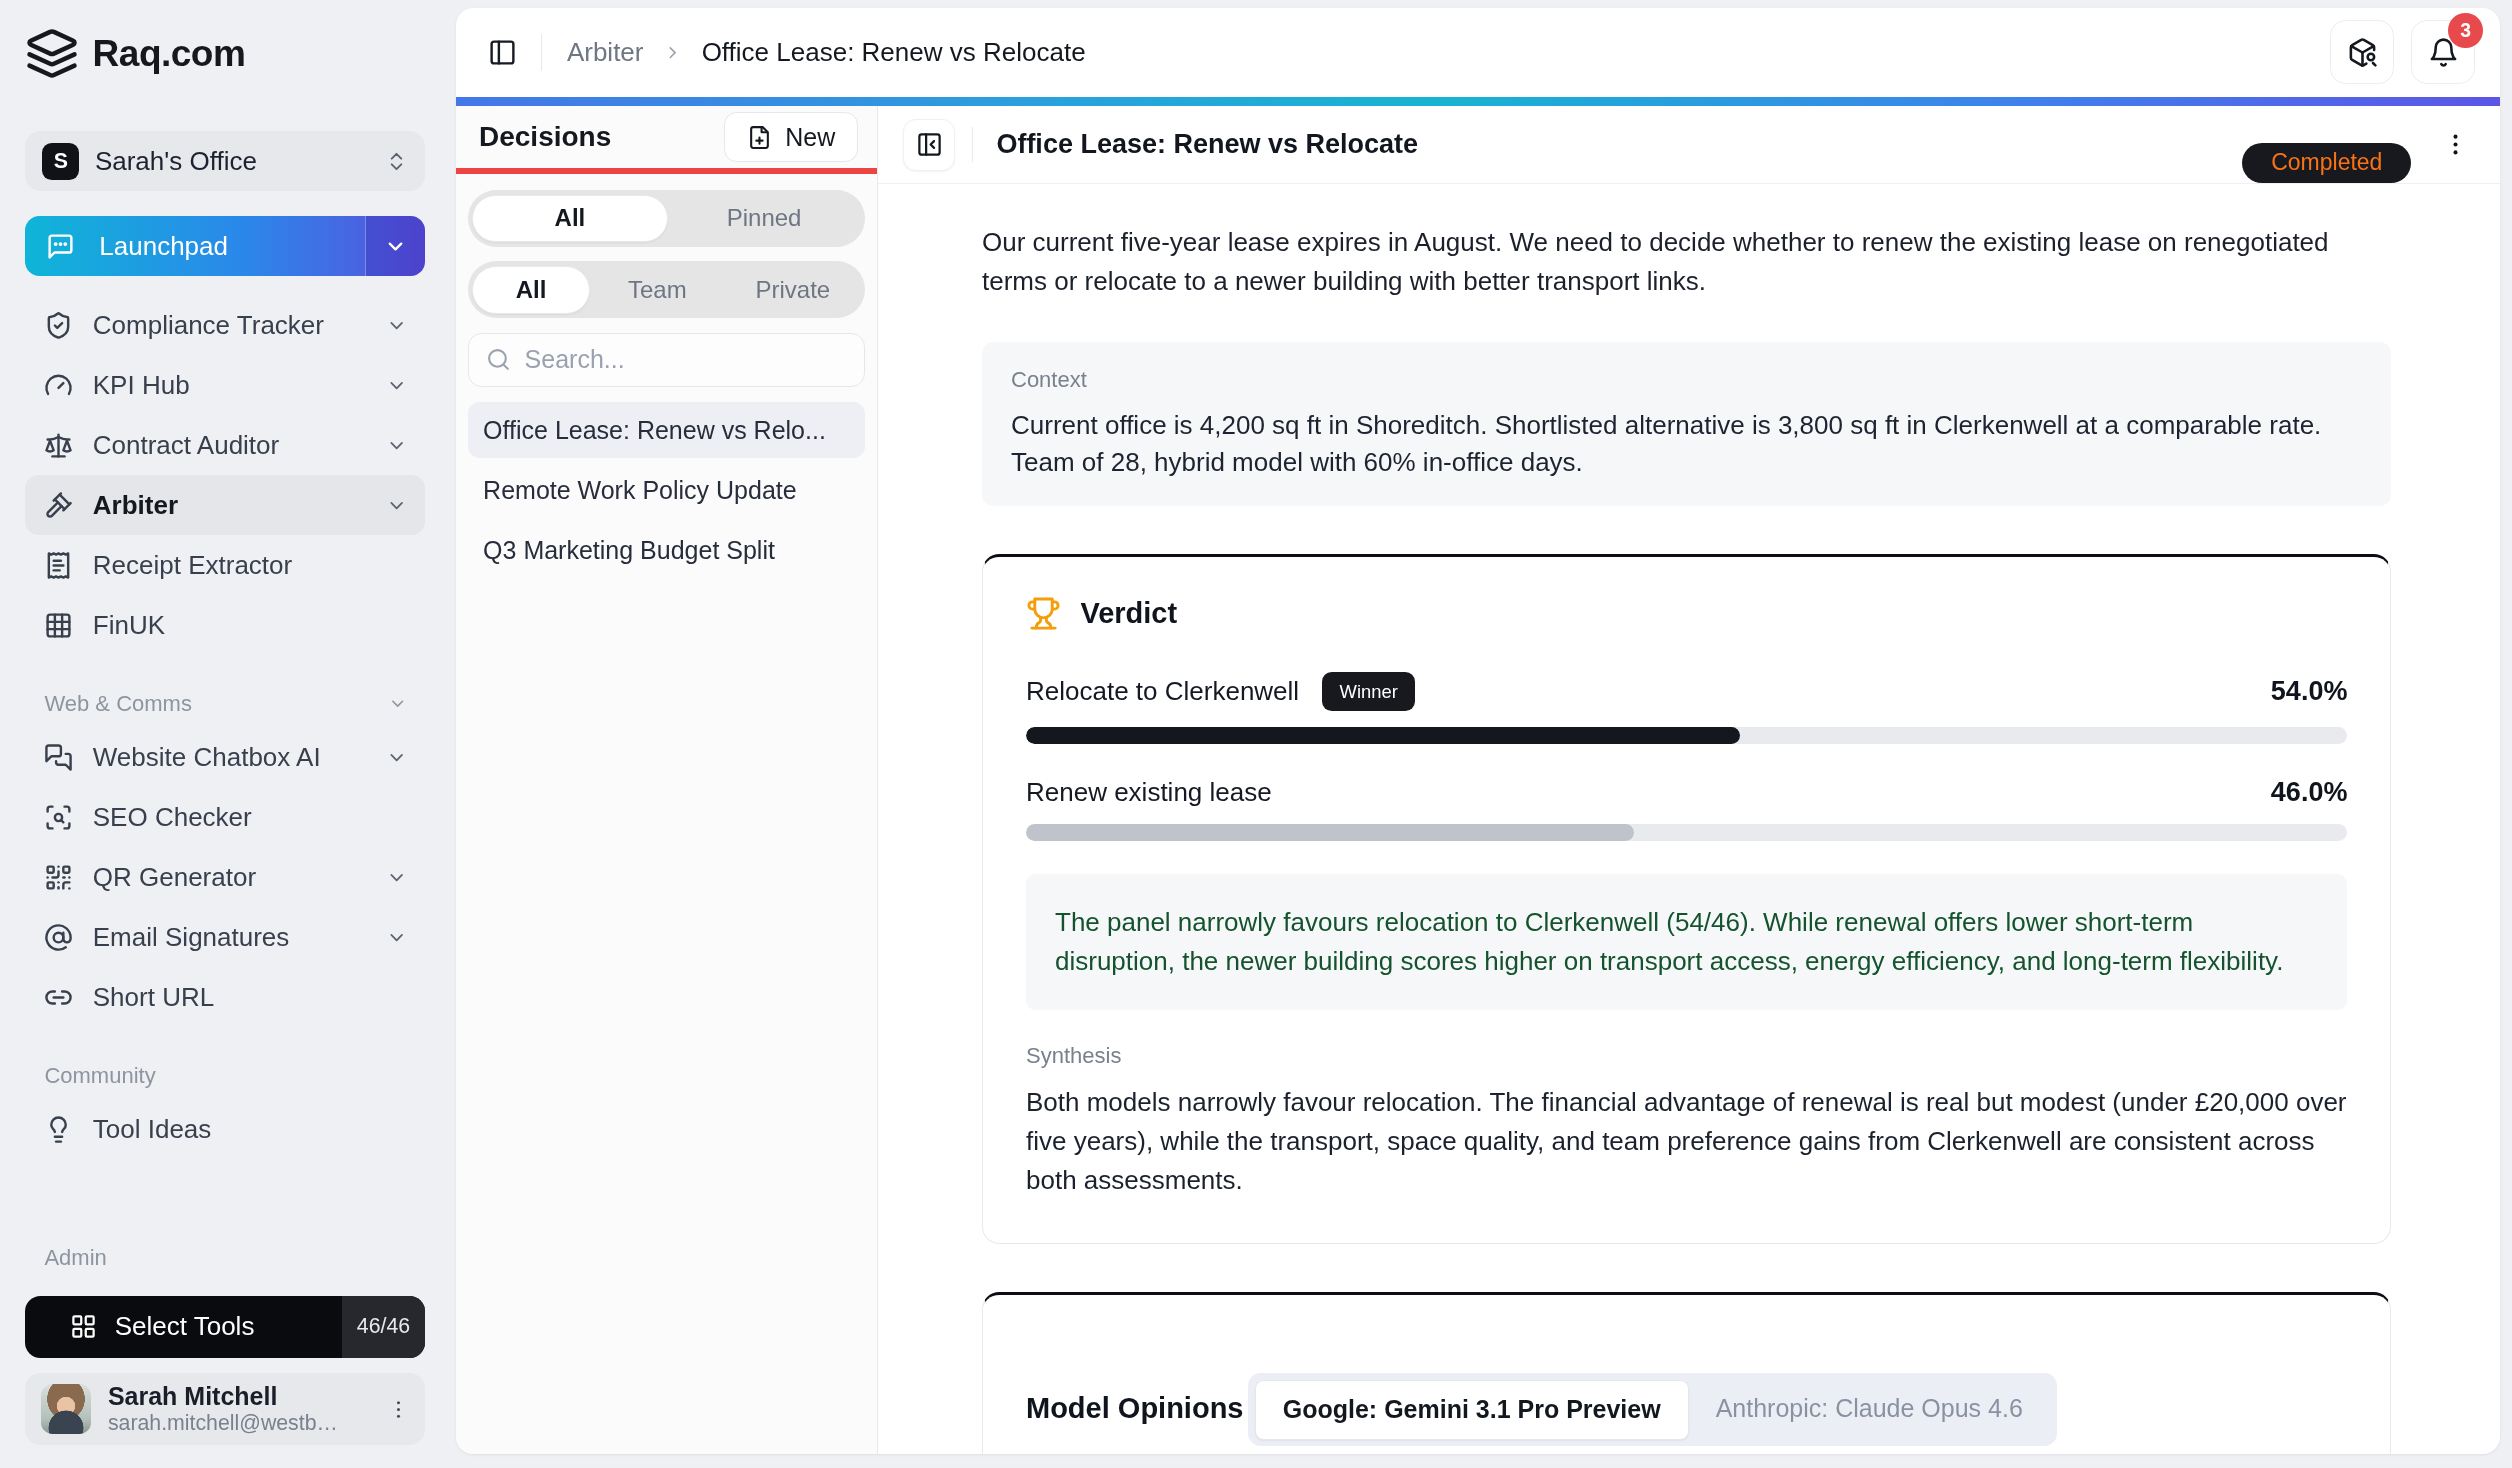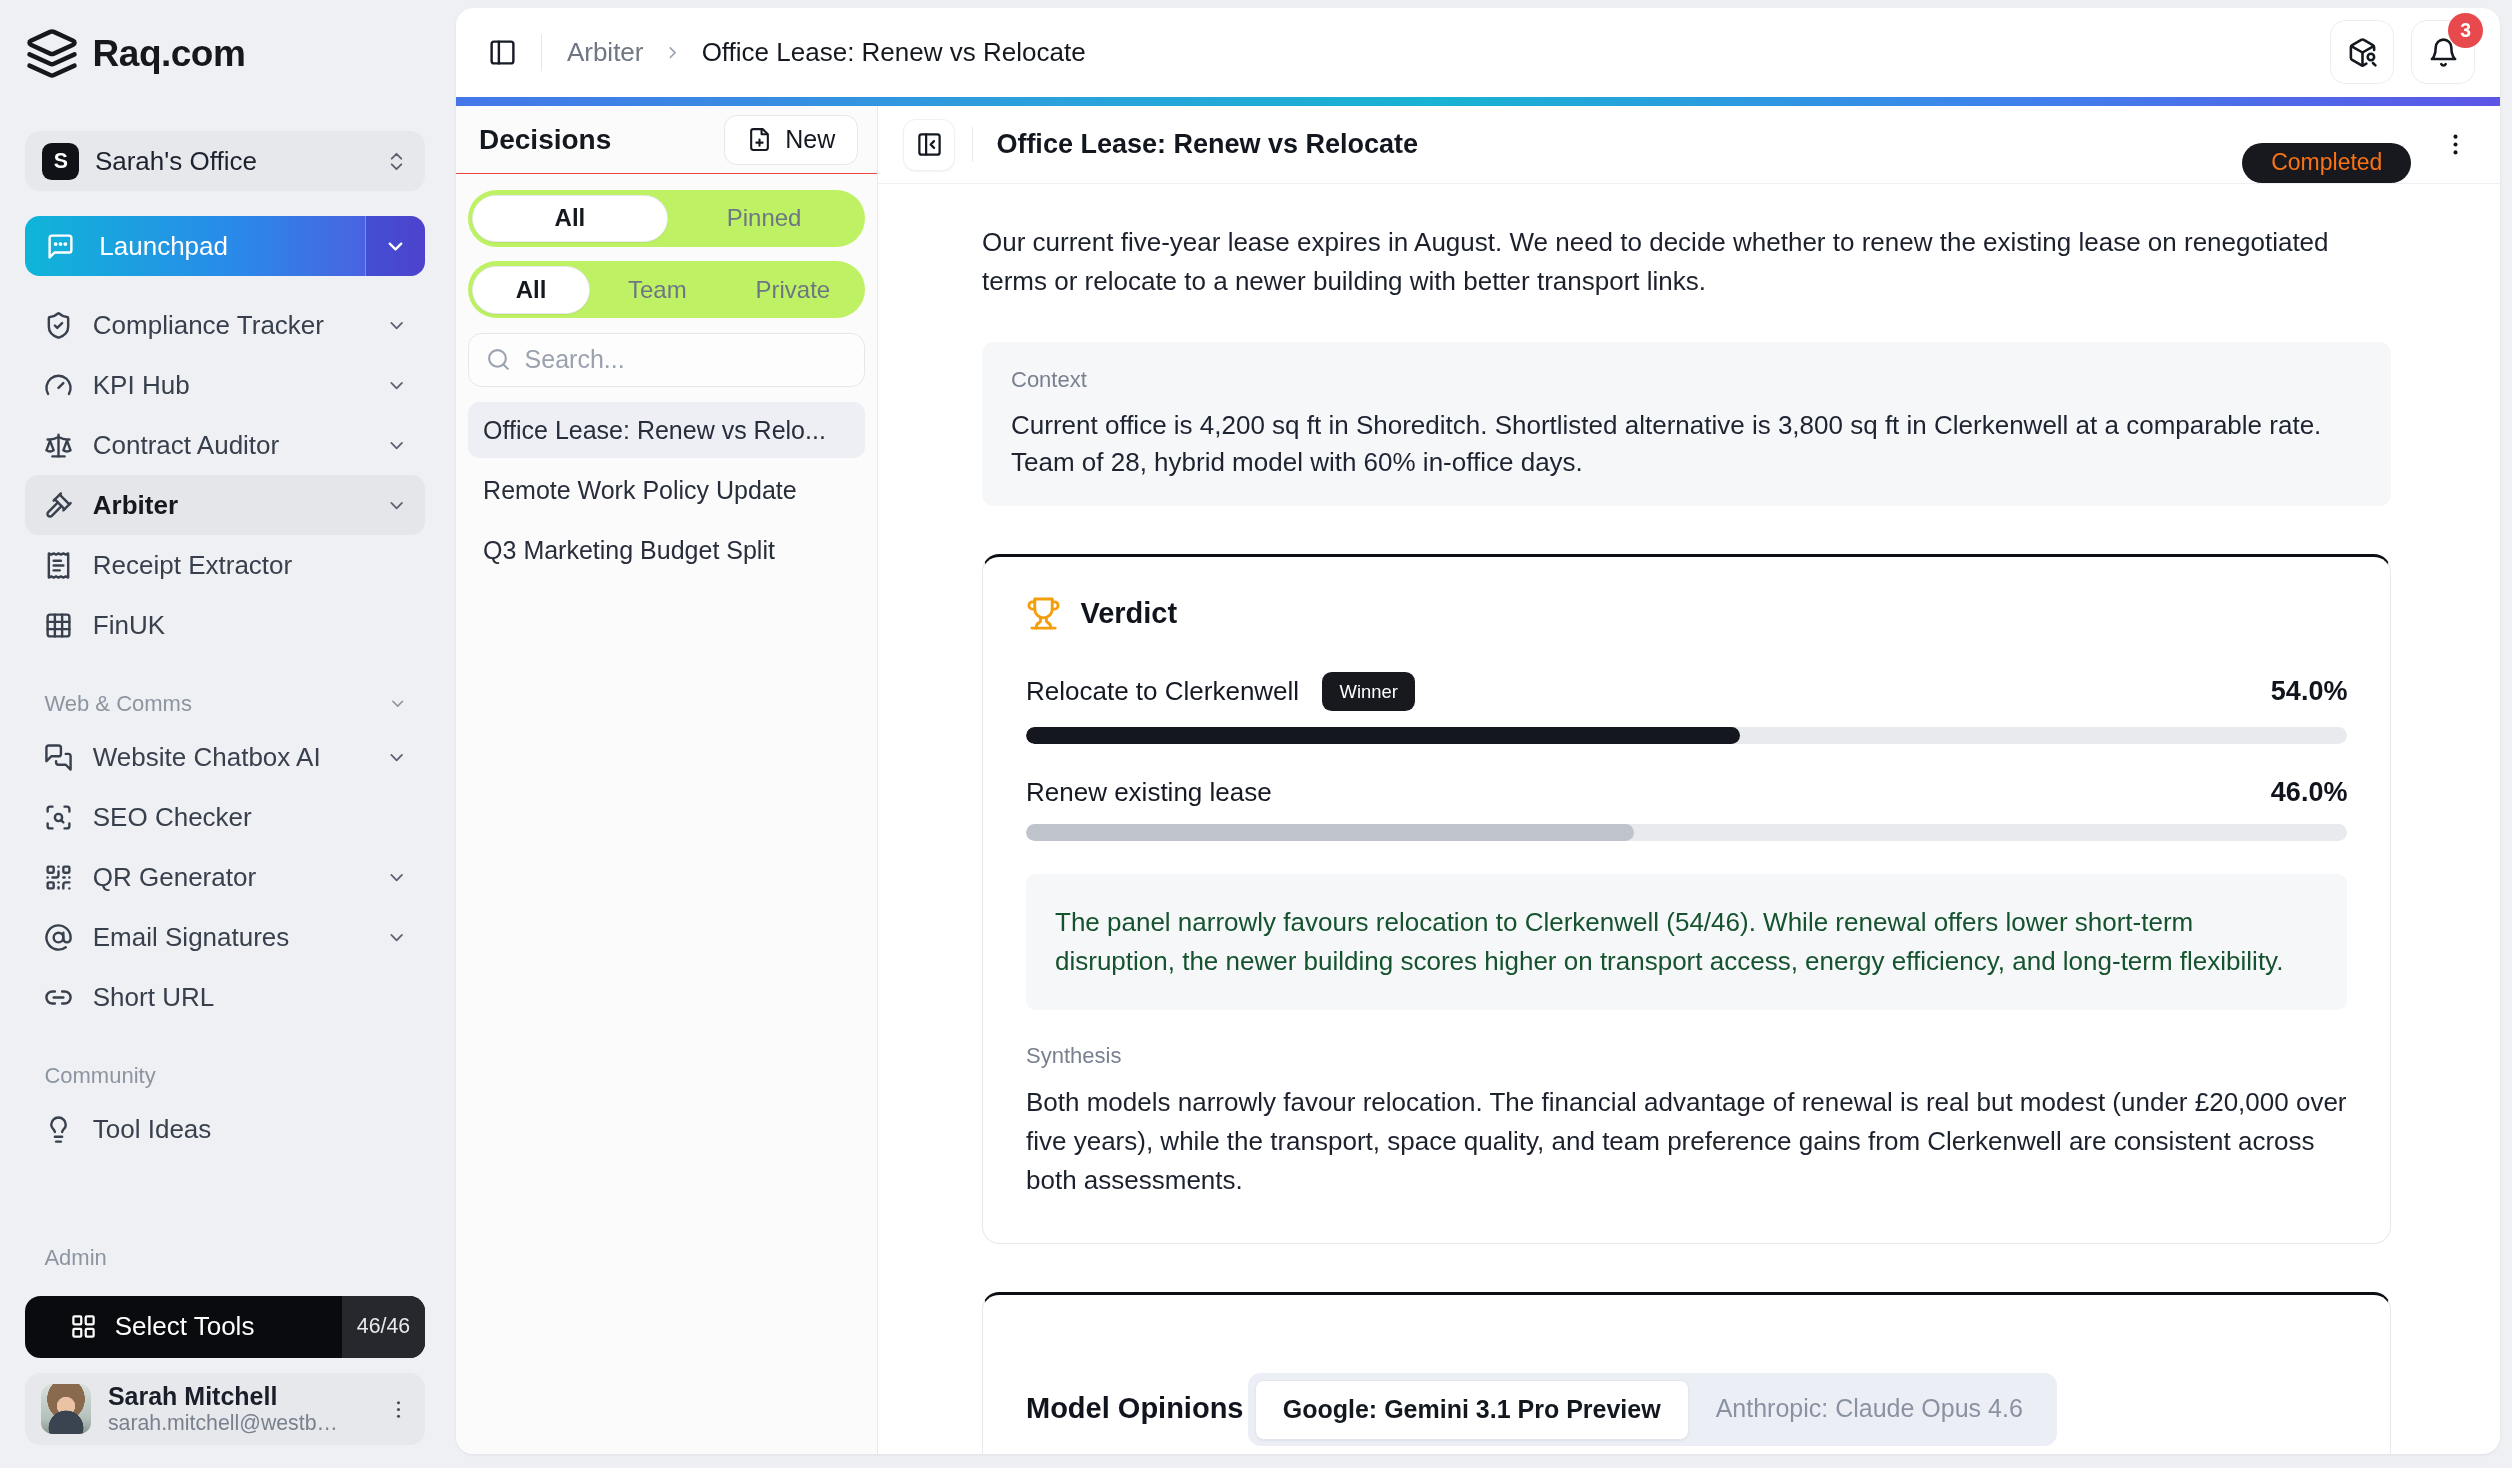--- a/index.html
+++ b/index.html
@@ -71,26 +71,26 @@
   .icon-btn { position:relative; width:64px; height:64px; border:1px solid #ececf0; border-radius:15.5px; background:#fff; display:flex; align-items:center; justify-content:center; color:#14181f; cursor:pointer; }
   .icon-btn svg { width:31px; height:31px; }
   .notif-badge { position:absolute; top:-8.7px; right:-8.7px; min-width:35px; height:35px; border-radius:17.4px; background:#e8494c; color:#fff; font-size:19.4px; font-weight:600; display:flex; align-items:center; justify-content:center; }
 
   .grad-bar { height:9.7px; flex:none; background:linear-gradient(90deg,#4576e9 0%,#2ba0dc 28%,#18b3d2 48%,#3e82ec 76%,#5c55e6 100%); }
 
   .panel-body { flex:1; display:flex; min-height:0; }
 
   
   .decisions { width:422px; flex:none; background:#fbfbfc; border-right:1px solid #e8e9ec; display:flex; flex-direction:column; }
-  .decisions-header { height:68px; flex:none; display:flex; align-items:center; justify-content:space-between; padding:0 19.4px 0 23px; border-bottom:1px solid #ef4444; }
+  .decisions-header { height:68px; flex:none; display:flex; align-items:center; justify-content:space-between; padding:0 19.4px 0 23px; border-bottom:6px solid #ef4444; }
   .decisions-title { font-size:28px; font-weight:600; color:#14181f; }
   .new-btn { display:flex; align-items:center; gap:13.6px; height:50px; padding:0 21.3px; background:#fff; border:1px solid #e5e7ec; border-radius:12.6px; font-size:25px; color:#14181f; cursor:pointer; }
   .new-btn svg { width:25px; height:25px; }
   .decisions-content { padding:15.5px 11.6px 0 11.6px; }
-  .seg { background:#bef264; border-radius:968px; height:57px; display:flex; padding:4.8px; margin-bottom:14.5px; }
+  .seg { background:#e5e5e5; border-radius:968px; height:57px; display:flex; padding:4.8px; margin-bottom:14.5px; }
   .seg-opt { flex:1; display:flex; align-items:center; justify-content:center; font-size:24px; color:#6e7684; border-radius:968px; cursor:pointer; }
   .seg-opt.on { background:#fff; color:#14181f; font-weight:600; border:1px solid #e8e9ee; box-shadow:0 1px 1.9px rgba(20,24,33,0.05); }
   .search-box { margin:13.6px 0 15.5px 0; height:54px; display:flex; align-items:center; gap:13.6px; background:#fdfdfe; border:1px solid #e5e7ec; border-radius:13.6px; padding:0 17.4px; color:#9aa2af; }
   .search-box svg { width:25px; height:25px; flex:none; }
   .search-box input { border:none; outline:none; background:transparent; font-size:25px; font-family:inherit; color:#2a313d; width:100%; }
   .search-box input::placeholder { color:#9aa2af; }
   .dlist-item { height:56px; display:flex; align-items:center; padding:0 15.5px; border-radius:11.6px; font-size:25px; color:#272d3a; margin-bottom:3.9px; cursor:pointer; white-space:nowrap; overflow:hidden; }
   .dlist-item.sel { background:#edeff4; }
 
   

